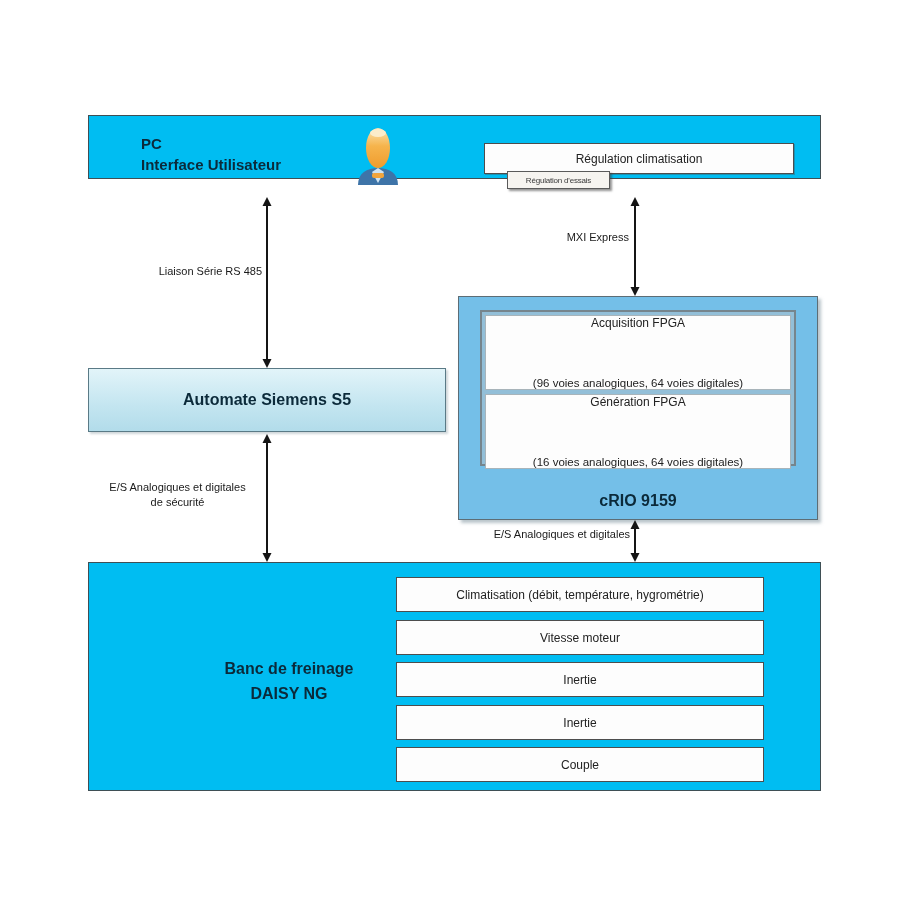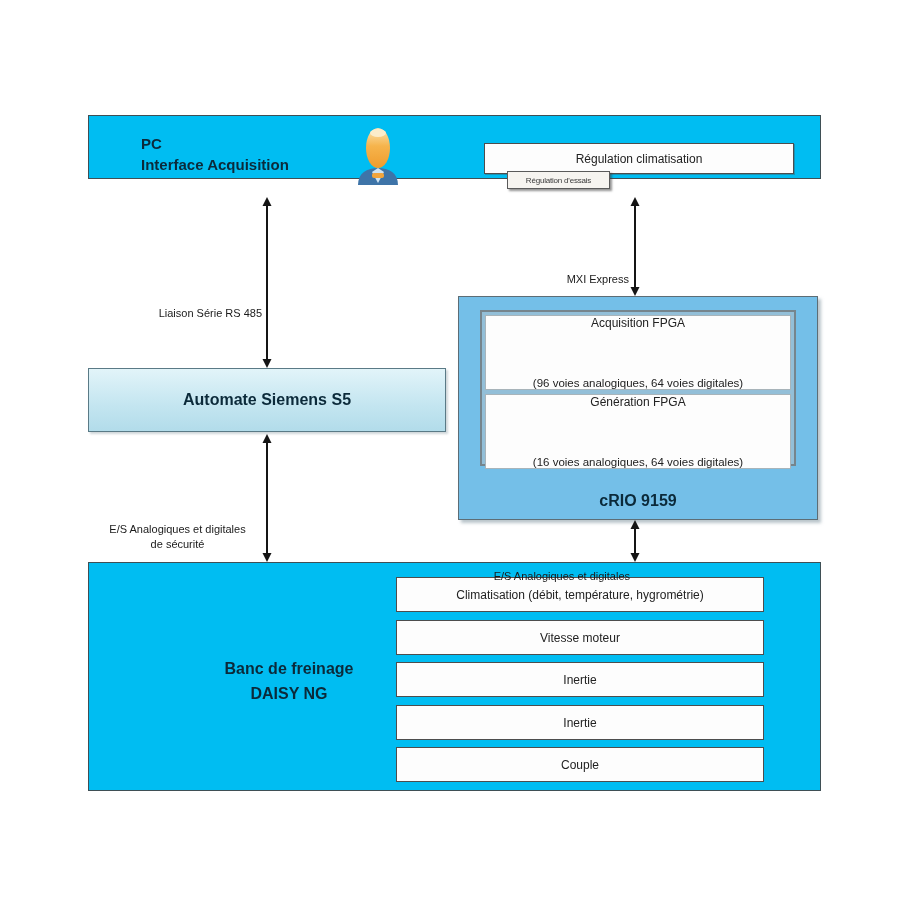--- a/index.html
+++ b/index.html
@@ -33,36 +33,36 @@
   .fpga-1,.fpga-2{flex:2 1 0;gap:44px;}
   .fpga-3{flex:1 1 0;}
   .crio-label{position:absolute;left:0;right:0;bottom:9px;text-align:center;font-size:16px;font-weight:bold;color:#0b2a3a;margin-top:40px;}
   
   .banc-box{left:88px;top:562px;width:733px;height:229px;background:#00BDF2;border:1px solid #3f4f55;}
   .banc-title{position:absolute;left:30px;top:94px;width:340px;text-align:center;font-size:16px;font-weight:bold;color:#0b2a3a;line-height:1.55;}
   .signal{position:absolute;left:307px;width:366px;height:33px;background:#fdfdfd;border:1px solid #4d4d4d;
     display:flex;align-items:center;justify-content:center;font-size:12px;color:#222;}
   .sig-0{top:14px;} .sig-1{top:57px;} .sig-2{top:99px;} .sig-3{top:142px;} .sig-4{top:184px;}
   
-  .link-label{position:absolute;font-size:11px;color:#1a1a1a;margin-top:42px;}
+  .link-label{position:absolute;font-size:11px;color:#1a1a1a;}
   .lbl-serial{right:638px;top:265px;white-space:nowrap;}
   .lbl-mxi{right:271px;top:231px;white-space:nowrap;}
   .lbl-es-sec{left:90px;top:480px;width:175px;text-align:center;line-height:1.35;}
   .lbl-es{right:270px;top:528px;white-space:nowrap;}
   .arrows{position:absolute;left:0;top:0;pointer-events:none;}
 </style>
 </head>
 <body>
 
 <div class="canvas">
 
   <div class="box pc-box">
     <div class="pc-title">
       <div>PC</div>
-      <div>Interface Acquisition</div>
+      <div>Interface Utilisateur</div>
     </div>
     <div class="user-icon">
       <svg width="46" height="60" viewBox="0 0 46 60">
         <defs>
           <linearGradient id="headg" x1="0" y1="0" x2="0" y2="1">
             <stop offset="0" stop-color="#fae4b4"></stop>
             <stop offset="0.45" stop-color="#f6b44c"></stop>
             <stop offset="1" stop-color="#ef9c2e"></stop>
           </linearGradient>
         </defs>

